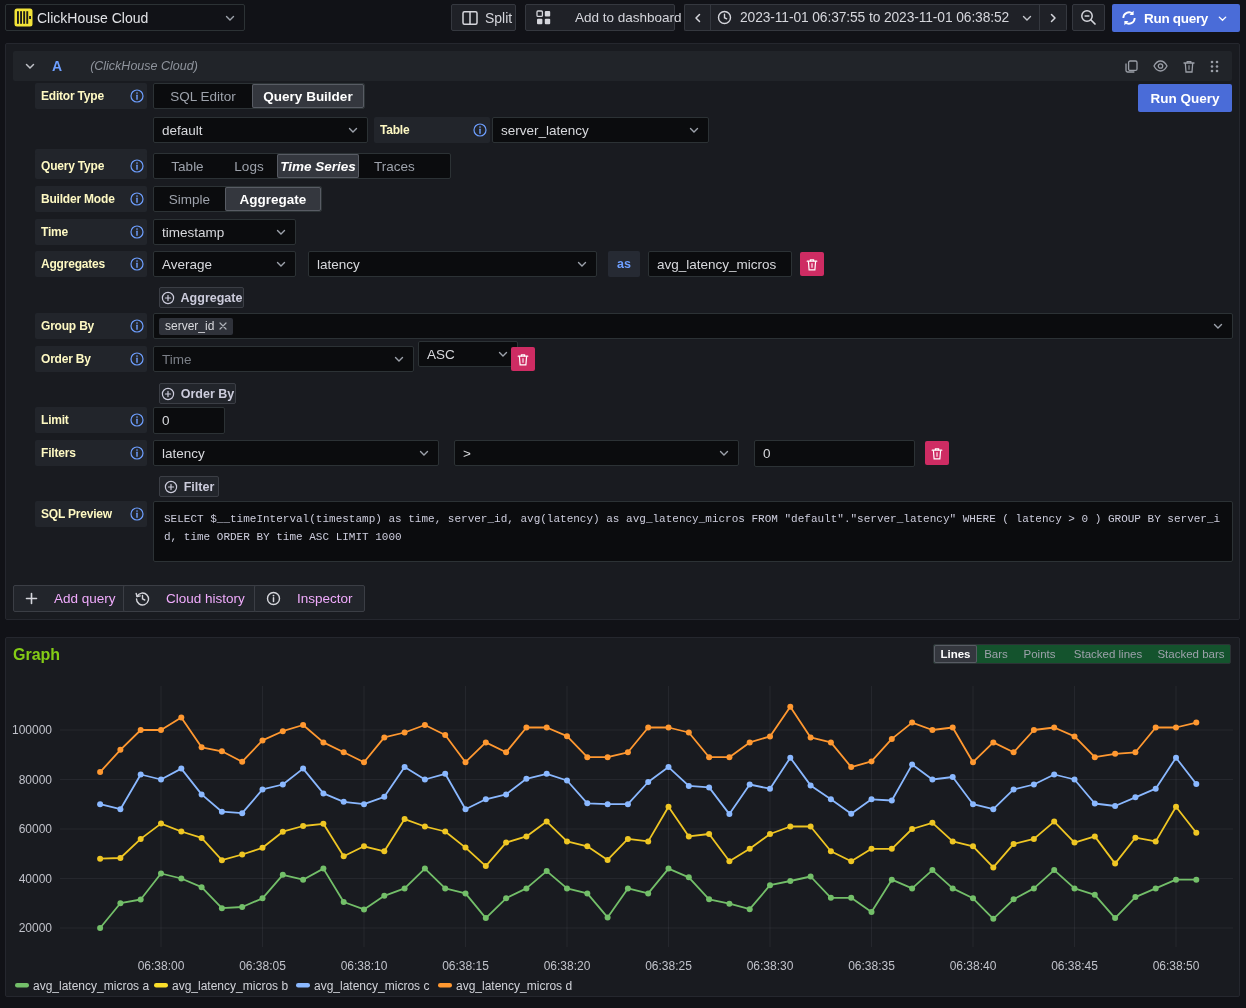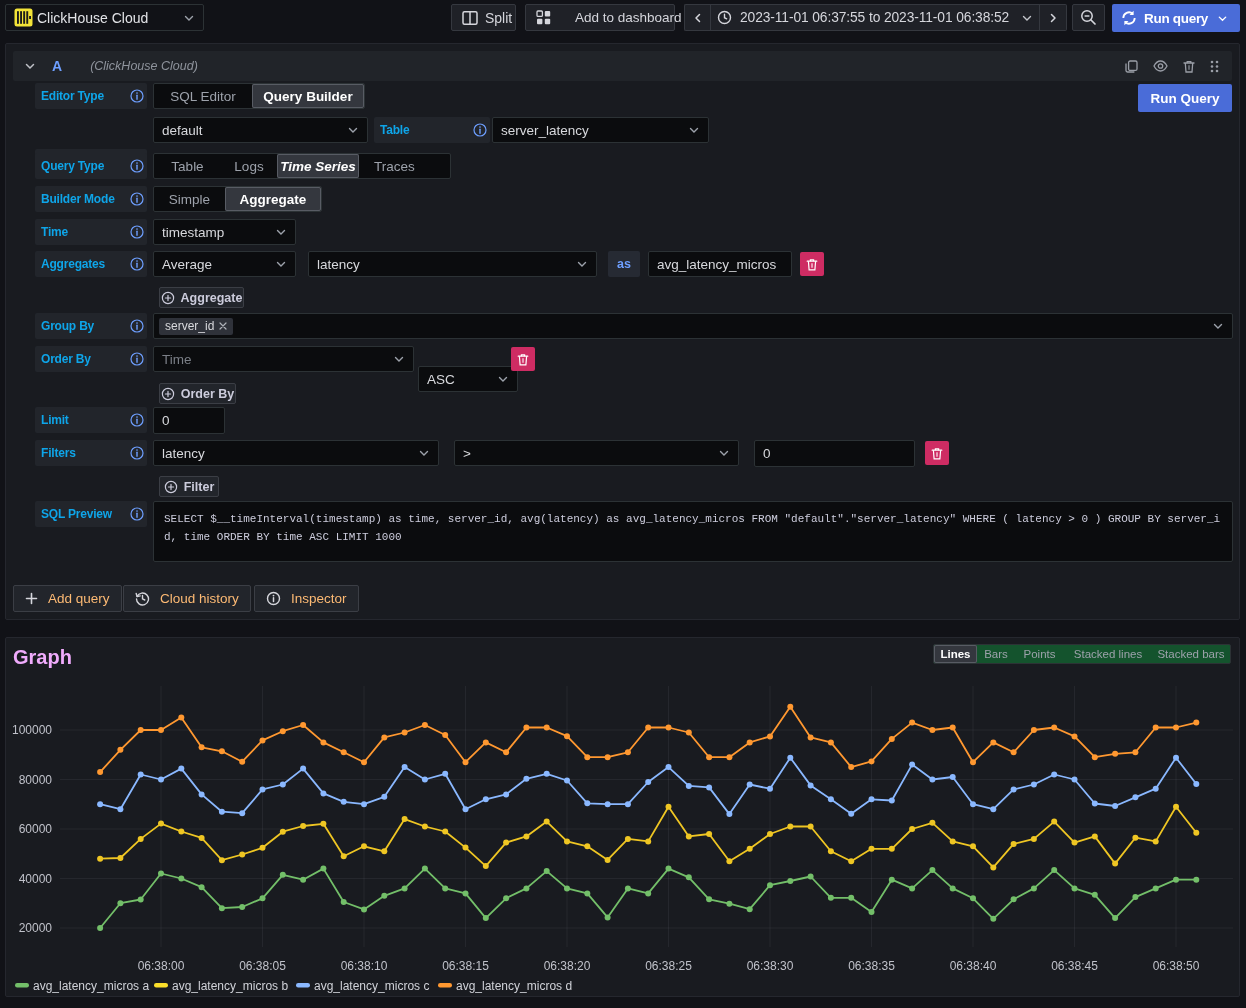--- a/index.html
+++ b/index.html
@@ -1,39 +1,39 @@
 <!DOCTYPE html>
 <html><head>
 <meta charset="utf-8">
 <style>
 * { margin:0; padding:0; box-sizing:border-box; }
 html,body { width:1246px; height:1008px; background:#111217; font-family:"Liberation Sans",sans-serif; overflow:hidden; position:relative; color:#ccccdc; }
 .abs { position:absolute; }
 .panel { position:absolute; background:#191b20; border:1px solid #25272e; border-radius:2px; }
-.lbl { position:absolute; background:#22252b; border-radius:2px; color:#0ea5e9; font-size:12px; font-weight:700; letter-spacing:-0.2px; display:flex; align-items:center; padding:0 3px 0 6px; height:26px; }
+.lbl { position:absolute; background:#22252b; border-radius:2px; color:#fef9c3; font-size:12px; font-weight:700; letter-spacing:-0.2px; display:flex; align-items:center; padding:0 3px 0 6px; height:26px; }
 .lbl .inf { margin-left:auto; }
 .inf { width:14px; height:14px; flex:0 0 14px; }
 .sel { position:absolute; background:#0b0c0e; border:1px solid #2c3235; border-radius:2px; height:26px; display:flex; align-items:center; padding:0 8px; font-size:13.5px; color:#d8d9dd; }
 .sel .car { margin-left:auto; }
 .tgl { position:absolute; background:#0b0c0e; border:1px solid #2c3235; border-radius:2px; height:26px; display:flex; }
 .tgl span { display:flex; align-items:center; justify-content:center; font-size:13.5px; color:#9da2ab; font-weight:400; }
 .tgl span.on { background:#34373e; box-shadow:inset 0 0 0 1px #585c64; border-radius:2px; color:#ffffff; font-weight:700; }
 .btn2 { position:absolute; background:#22252b; border:1px solid #3b3e45; border-radius:2px; display:flex; align-items:center; justify-content:center; gap:6px; color:#ccccdc; font-size:12.5px; font-weight:700; height:21px; padding:0 9px; }
-.bbtn { position:absolute; background:#22252b; border:1px solid #3b3e45; border-radius:2px; display:flex; align-items:center; gap:10px; color:#fdba74; font-size:13.5px; font-weight:500; height:27px; padding:0 11px; }
+.bbtn { position:absolute; background:#22252b; border:1px solid #3b3e45; border-radius:2px; display:flex; align-items:center; gap:16px; color:#f0abfc; font-size:13.5px; font-weight:500; height:27px; padding:0 11px; }
 .red { position:absolute; background:#ce2c63; border-radius:2px; width:24px; height:24px; display:flex; align-items:center; justify-content:center; }
 .tbtn { position:absolute; background:#1f2127; border:1px solid #35383f; border-radius:2px; display:flex; align-items:center; gap:7px; color:#d5d6dc; font-size:14px; font-weight:500; height:27px; padding:0 10px; top:4px; white-space:nowrap; }
 .blue { background:#4a6cd8; color:#fff; border:none; }
 svg { display:block; flex-shrink:0; }
 </style>
 </head>
 <body>
 
 <div class="abs" style="left:0;top:0;width:1246px;height:37px;background:#111217;"></div>
 
-<div class="abs" style="left:5px;top:4px;width:199px;height:27px;background:#111217;border:1px solid #2c3235;border-radius:2px;display:flex;align-items:center;padding:0 8px;">
+<div class="abs" style="left:5px;top:4px;width:240px;height:27px;background:#111217;border:1px solid #2c3235;border-radius:2px;display:flex;align-items:center;padding:0 8px;">
   <svg width="19" height="19" viewBox="0 0 19 19" style="margin-right:4px;">
       <rect x="0.5" y="0.5" width="18" height="18" rx="2.5" fill="#f3e438"></rect>
       <rect x="3" y="3.2" width="1.9" height="12.6" fill="#1b1b1b"></rect>
       <rect x="6.1" y="3.2" width="1.9" height="12.6" fill="#1b1b1b"></rect>
       <rect x="9.2" y="3.2" width="1.9" height="12.6" fill="#1b1b1b"></rect>
       <rect x="12.3" y="3.2" width="1.9" height="12.6" fill="#1b1b1b"></rect>
       <rect x="15.1" y="8" width="1.9" height="3" fill="#1b1b1b"></rect>
     </svg>
   <span style="font-size:14px;color:#e2e3e7;font-weight:400;">ClickHouse Cloud</span>
   <svg class="car" width="12" height="12" viewBox="0 0 12 12" style="margin-left:auto;">
@@ -233,21 +233,21 @@
       </svg>
     </div>
 <div class="lbl" style="left:35px;top:346px;width:112px;">Order By<svg class="inf" width="14" height="14" viewBox="0 0 14 14">
         <circle cx="7" cy="7" r="6" fill="none" stroke="#6e9fff" stroke-width="1.2"></circle>
         <circle cx="7" cy="4.1" r="0.8" fill="#6e9fff"></circle>
         <path d="M7 6.2 V10.2" stroke="#6e9fff" stroke-width="1.4" stroke-linecap="round"></path>
       </svg></div>
 <div class="sel" style="left:153px;top:346px;width:261px;color:#7b7f87;">Time<svg class="car" width="12" height="12" viewBox="0 0 12 12">
         <path d="M2.5 4.5 L6 8 L9.5 4.5" stroke="#9da2ab" stroke-width="1.4" fill="none" stroke-linecap="round"></path>
       </svg></div>
-<div class="sel" style="left:418px;top:366px;width:100px;">ASC<svg class="car" width="12" height="12" viewBox="0 0 12 12">
+<div class="sel" style="left:418px;top:341px;width:100px;">ASC<svg class="car" width="12" height="12" viewBox="0 0 12 12">
         <path d="M2.5 4.5 L6 8 L9.5 4.5" stroke="#9da2ab" stroke-width="1.4" fill="none" stroke-linecap="round"></path>
       </svg></div>
 <div class="red" style="left:511px;top:347px;">
       <svg width="12" height="13" viewBox="0 0 12 13">
         <path d="M1.2 3.2 H10.8" stroke="#fff" stroke-width="1.2" stroke-linecap="round"></path>
         <path d="M4.4 3.2 V1.8 H7.6 V3.2" fill="none" stroke="#fff" stroke-width="1.2"></path>
         <path d="M2.4 3.2 L3.1 11.8 H8.9 L9.6 3.2" fill="none" stroke="#fff" stroke-width="1.2"></path>
         <path d="M6 5.3 V9.7" stroke="#fff" stroke-width="1.1"></path>
       </svg>
     </div>
@@ -317,21 +317,21 @@
 <div class="bbtn" style="left:254px;top:585px;">
   <svg width="15" height="15" viewBox="0 0 15 15">
       <circle cx="7.5" cy="7.5" r="6" fill="none" stroke="#d5d6dc" stroke-width="1.4"></circle>
       <circle cx="7.5" cy="4.6" r="0.9" fill="#d5d6dc"></circle>
       <path d="M7.5 6.8 V10.6" stroke="#d5d6dc" stroke-width="1.5" stroke-linecap="round"></path>
     </svg>
   <span>Inspector</span>
 </div>
 
 <div class="panel" style="left:5px;top:637px;width:1235px;height:360px;"></div>
-<div class="abs" style="left:13px;top:646px;font-size:20px;font-weight:700;color:#f0abfc;">Graph</div>
+<div class="abs" style="left:13px;top:646px;font-size:16px;font-weight:700;color:#84cc16;">Graph</div>
 
 <div class="abs" style="left:933px;top:644px;width:298px;height:20px;background:#14532d;border:1px solid #2c3235;border-radius:2px;display:flex;align-items:center;font-size:11.5px;color:#9da2ab;white-space:nowrap;">
   <span style="height:18px;display:flex;align-items:center;justify-content:center;width:43px;background:#34373e;box-shadow:inset 0 0 0 1px #585c64;border-radius:2px;color:#fff;font-weight:700;">Lines</span>
   <span style="width:38px;text-align:center;">Bars</span>
   <span style="width:49px;text-align:center;">Points</span>
   <span style="width:88px;text-align:center;">Stacked lines</span>
   <span style="width:78px;text-align:center;">Stacked bars</span>
 </div>
 
 <div id="chart">

